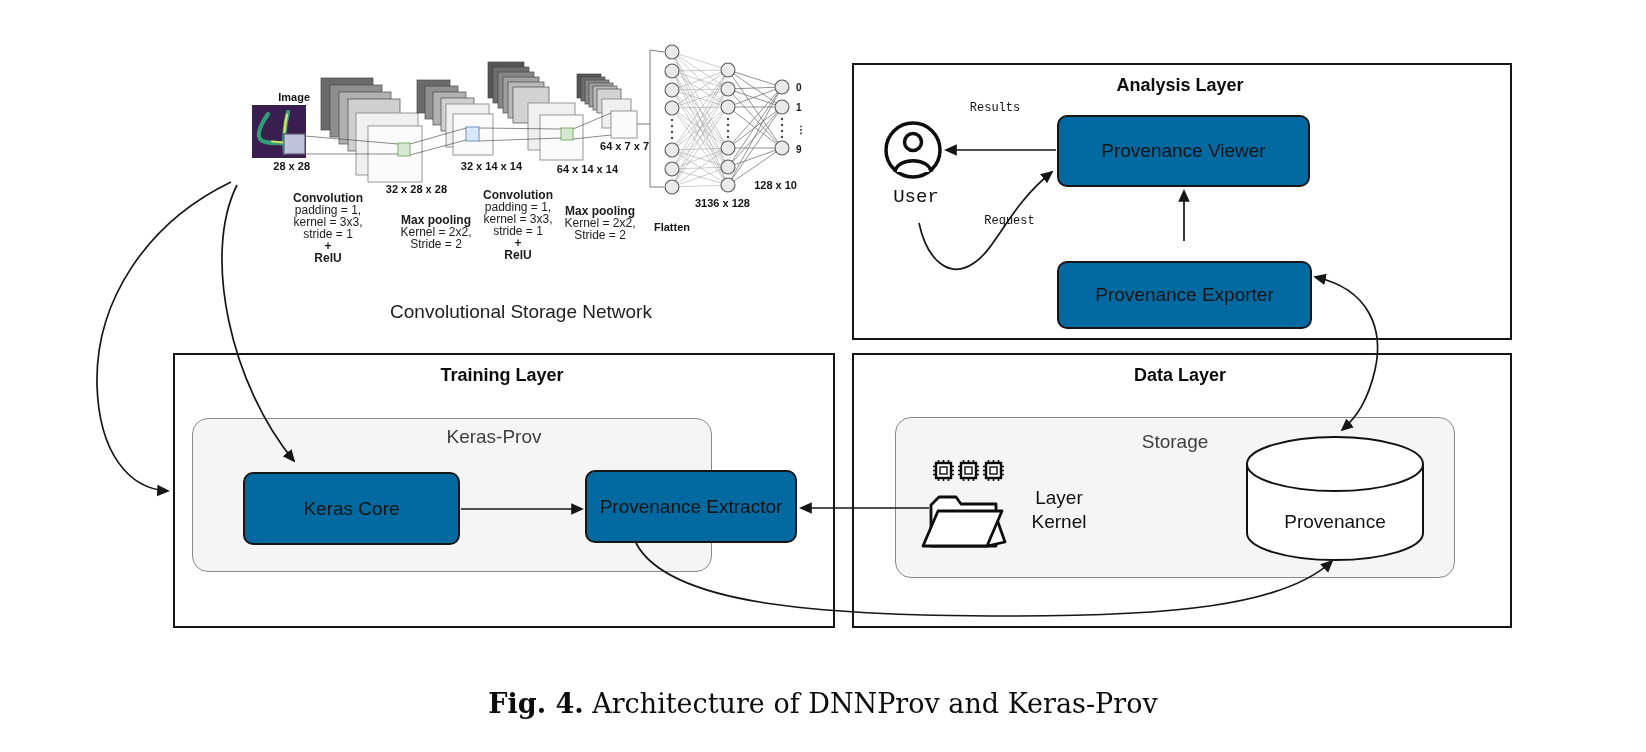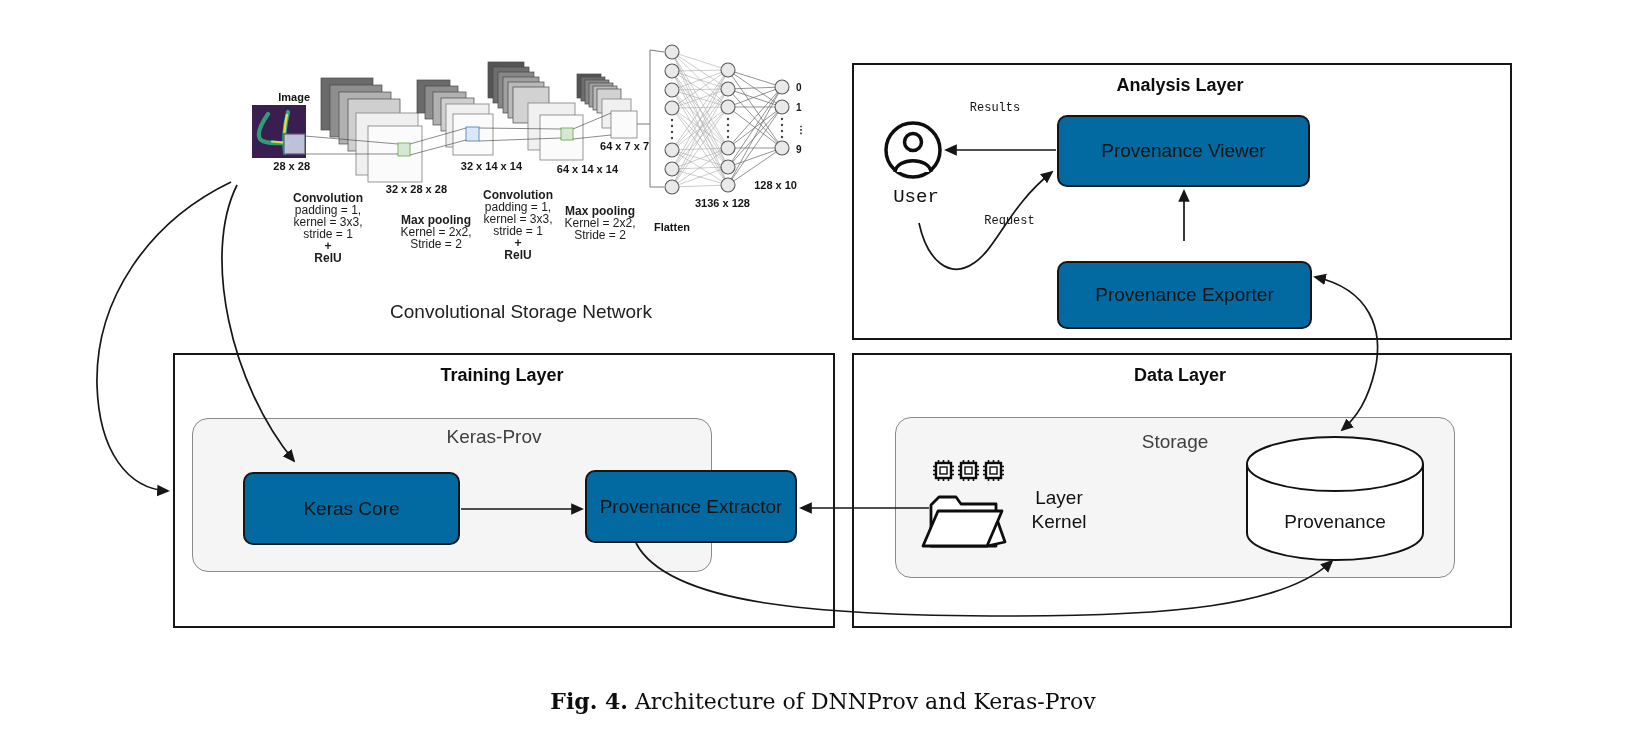--- a/index.html
+++ b/index.html
@@ -17,21 +17,21 @@
   .c{text-align:center;}
   .b{font-weight:bold;}
   .small-lbl{font-size:12px;font-family:Liberation Mono, monospace;}
   .big-lbl{font-size:19px;}
   .dims{font-size:11px;font-weight:bold;text-align:right;color:#141414;}
   .cnn-text{position:absolute;font-size:12px;line-height:12px;text-align:center;color:#1c1c1c;}
   .cnn-title{position:absolute;font-size:19px;text-align:center;color:#212121;}
   .fs-label{line-height:24px;}
   svg.overlay{position:absolute;left:0;top:0;z-index:10;pointer-events:none;}
   .caption{position:absolute;top:688px;left:0;right:0;text-align:center;
-           font-family:"DejaVu Serif",serif;font-size:22px;color:#0d0d0d;}
+           font-family:"DejaVu Serif",serif;font-size:27px;color:#0d0d0d;}
 </style>
 </head>
 <body>
 
 <div class="canvas">
 
   <div class="layer-box" style="left:852px;top:63px;width:660px;height:277px;">
     <div class="layer-title">Analysis Layer</div>
   </div>
 

